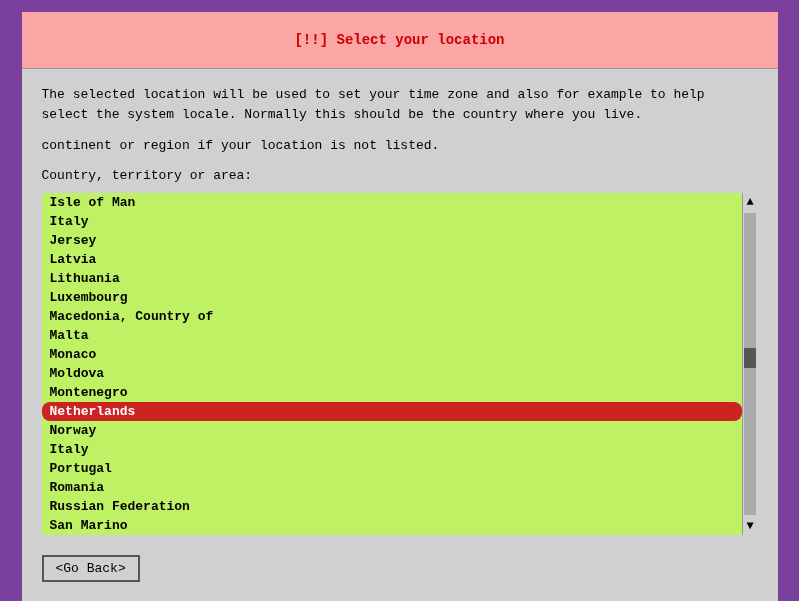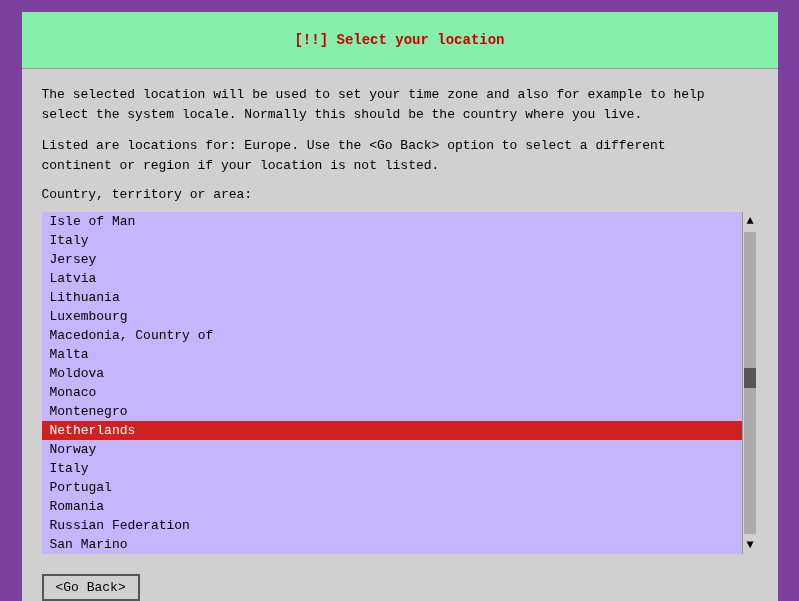--- a/index.html
+++ b/index.html
@@ -31,21 +31,21 @@
       background-color: #d0d0d0;
       border: 2px solid #7b3f9e;
       width: 760px;
       min-height: 560px;
       display: flex;
       flex-direction: column;
       position: relative;
     }
 
     #dialog-title-bar {
-      background-color: #86efac;
+      background-color: #fca5a5;
       text-align: center;
       padding: 20px 8px;
       color: #cc0000;
       font-weight: bold;
       border-bottom: 1px solid #999;
       font-size: 14px;
     }
 
     #dialog-content {
       padding: 16px 20px;
@@ -74,35 +74,37 @@
 
     #list-container {
       display: flex;
       flex: 1;
       margin-bottom: 16px;
       position: relative;
     }
 
     #country-list {
       flex: 1;
-      background-color: #c4b5fd;
+      background-color: #bef264;
       overflow: hidden;
       position: relative;
+      font-weight: bold;
     }
 
     .list-item {
       padding: 2px 8px;
       cursor: pointer;
       font-size: 13px;
       white-space: nowrap;
     }
 
     .list-item.selected {
       background-color: #cc2222;
       color: #ffffff;
+      border-radius: 8px;
     }
 
     #scrollbar {
       width: 16px;
       background-color: #d0d0d0;
       border-left: 1px solid #999;
       display: flex;
       flex-direction: column;
       align-items: center;
     }
@@ -169,39 +171,38 @@
     </div>
 
     <div id="dialog-content">
 
       <div id="description">
         <div>The selected location will be used to set your time zone and also for example to help</div>
         <div>select the system locale. Normally this should be the country where you live.</div>
       </div>
 
       <div id="listed-info">
-        <div>Listed are locations for: Europe. Use the &lt;Go Back&gt; option to select a different</div>
         <div>continent or region if your location is not listed.</div>
       </div>
 
       <div id="country-label">Country, territory or area:</div>
 
       <div id="list-container">
         <div id="country-list">
 
         <div class="list-item">Isle of Man</div>
             <div class="list-item">Italy</div>
             <div class="list-item">Jersey</div>
             <div class="list-item">Latvia</div>
             <div class="list-item">Lithuania</div>
             <div class="list-item">Luxembourg</div>
             <div class="list-item">Macedonia, Country of</div>
             <div class="list-item">Malta</div>
+            <div class="list-item">Monaco</div>
             <div class="list-item">Moldova</div>
-            <div class="list-item">Monaco</div>
             <div class="list-item">Montenegro</div>
             <div class="list-item selected">Netherlands</div>
             <div class="list-item">Norway</div>
             <div class="list-item">Italy</div>
             <div class="list-item">Portugal</div>
             <div class="list-item">Romania</div>
             <div class="list-item">Russian Federation</div>
             <div class="list-item">San Marino</div>
           </div>
         <div id="scrollbar">

